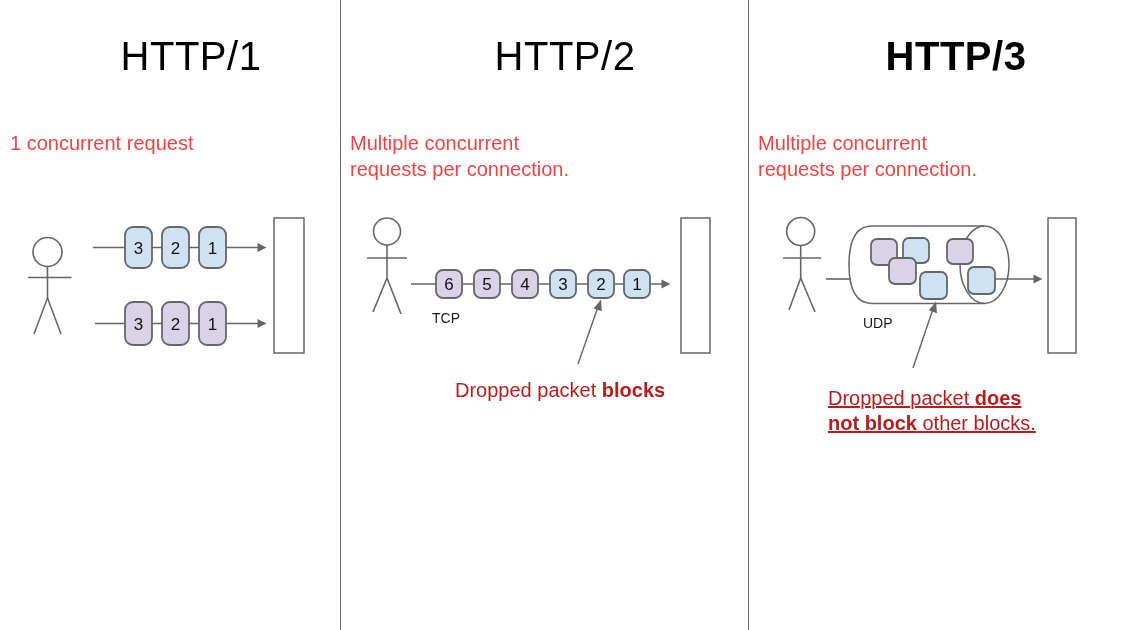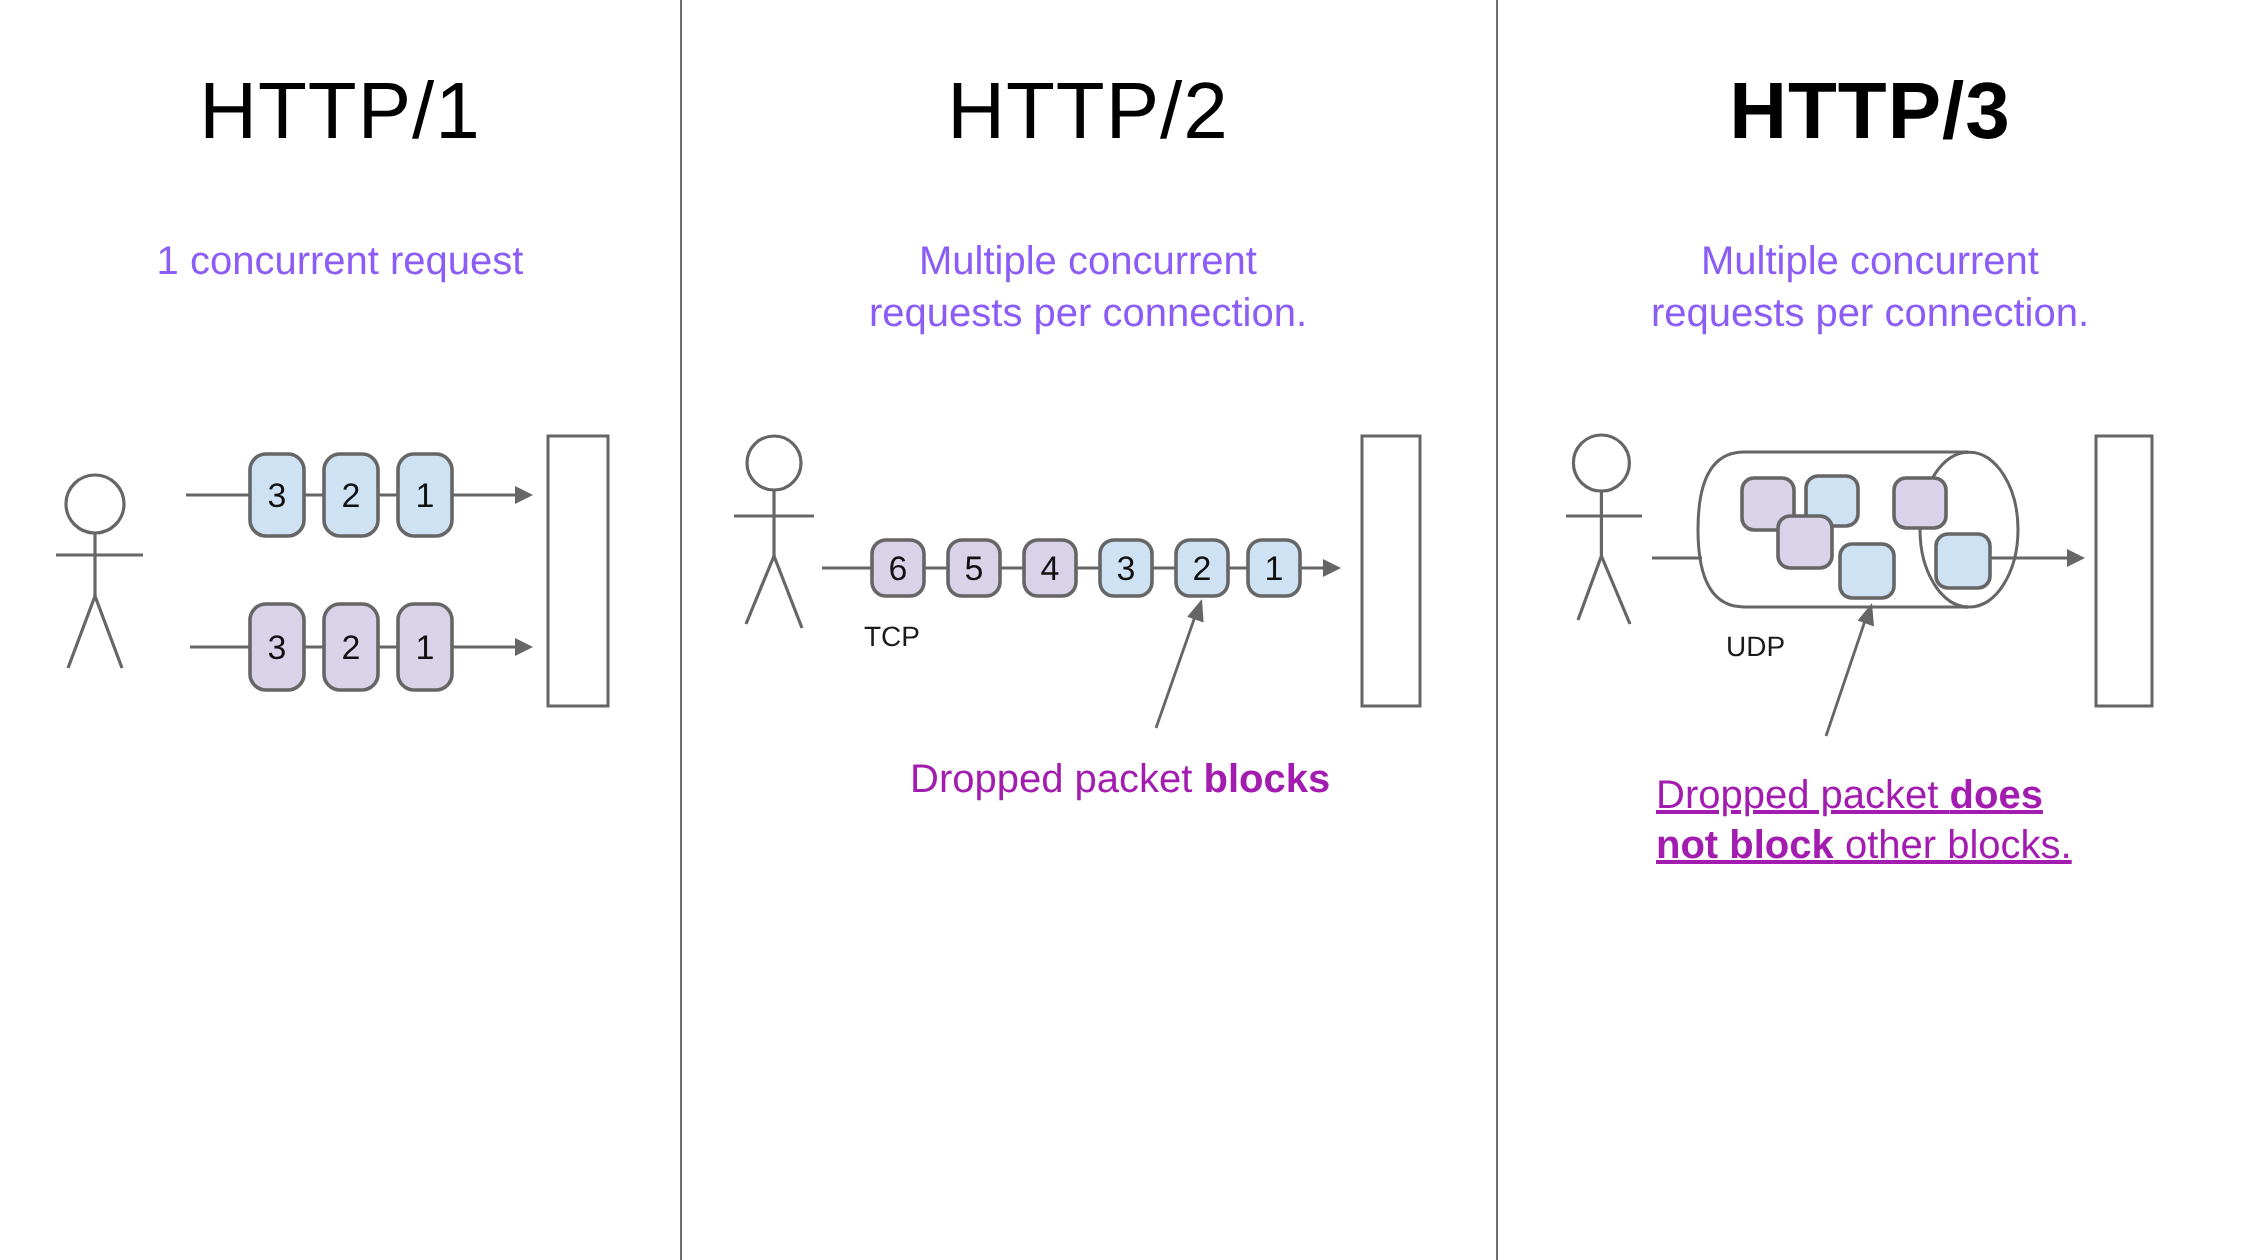--- a/index.html
+++ b/index.html
@@ -4,28 +4,28 @@
 <style>
   html,body { margin:0; padding:0; }
   body {
     width:1122px; height:630px; position:relative; overflow:hidden;
     background:#ffffff; color:#000;
     font-family:"Liberation Sans", sans-serif;
   }
   .divider { position:absolute; top:0; width:1px; height:630px; background:#6e6e6e; }
   .panel-title {
     position:absolute; top:32px; font-size:40px; line-height:48px;
-    text-align:center; color:#000; letter-spacing:0.5px;
+    text-align:center; color:#000; letter-spacing:0.5px;padding-left:21px;
   }
   .panel-desc {
-    position:absolute; top:118px; font-size:20px; line-height:26px;
-    text-align:center; color:#8b5cf6;
+    position:absolute; top:130px; font-size:20px; line-height:26px;
+    color:#ef4444;
   }
   .diagram { position:absolute; top:200px; }
-  .annotation { position:absolute; font-size:20px; line-height:25px; color:#a21caf; }
+  .annotation { position:absolute; font-size:20px; line-height:25px; color:#b91c1c; }
   .annotation b { font-weight:bold; }
   svg text.proto-label { font-size:14px; fill:#1a1a1a; }
   svg text.pkt-label { font-size:17px; fill:#111; text-anchor:middle; }
 </style>
 </head>
 <body>
 
 <div class="panel-title" style="left:0; width:340px;">HTTP/1</div>
 <div class="panel-desc" style="left:10px; width:320px;">
   <div>1 concurrent request</div>

